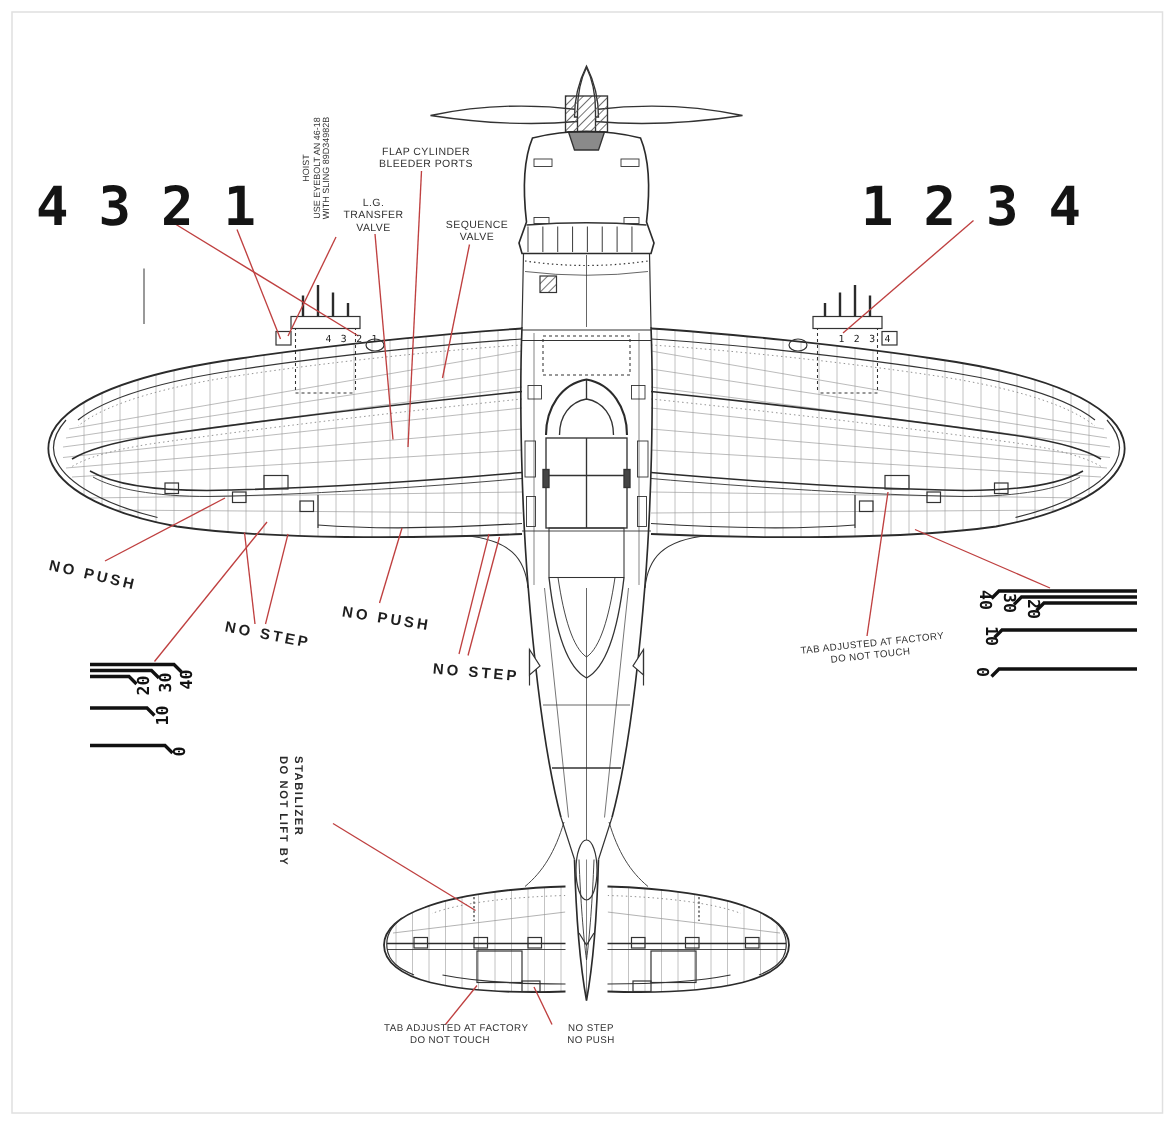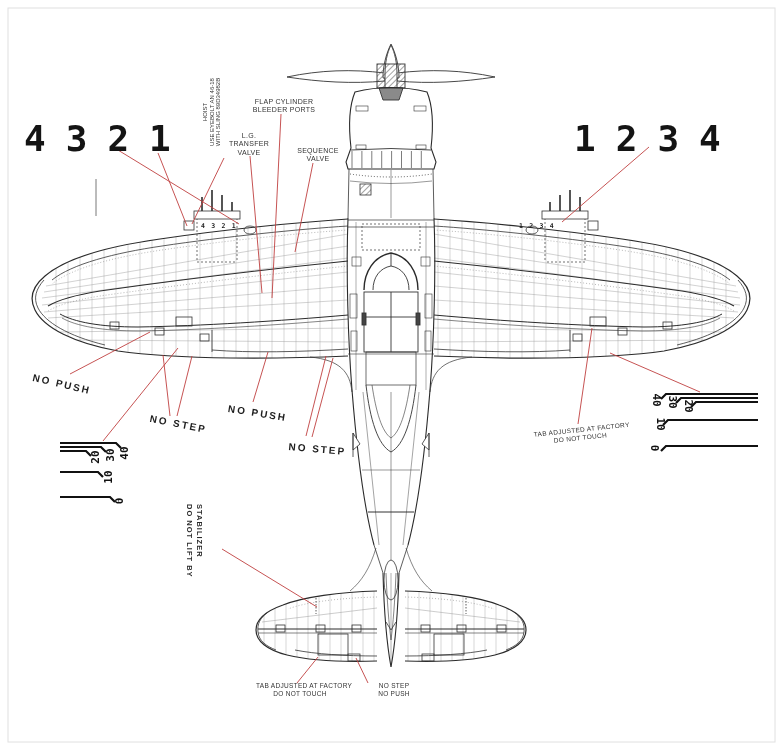--- a/index.html
+++ b/index.html
@@ -3,22 +3,22 @@
 <meta charset="utf-8">
 <style>
   html,body{margin:0;padding:0;background:#fff;}
   #stage{position:relative;width:783px;height:750px;background:#ffffff;overflow:hidden;
          font-family:"Liberation Sans", sans-serif;color:#2b2b2b;}
   #art{position:absolute;left:0;top:0;}
   .lbl{position:absolute;font-size:7px;line-height:1.18;color:#333;letter-spacing:.3px;
        white-space:nowrap;text-align:center;}
   .stencil{position:absolute;display:flex;gap:20px;font-family:"DejaVu Sans Mono",monospace;
        font-weight:bold;font-size:36px;color:#141414;letter-spacing:0;}
-  .wingnum{position:absolute;font-family:"DejaVu Sans Mono",monospace;font-weight:bold;
-       font-size:6.5px;letter-spacing:1.2px;color:#222;}
+  .wingnum{position:absolute;font-family:"DejaVu Sans Mono",monospace;font-weight:normal;
+       font-size:6.5px;letter-spacing:1.2px;color:#222;margin-left:16px;}
   .stepmark{position:absolute;font-weight:bold;font-size:10px;letter-spacing:2px;color:#1e1e1e;
        transform-origin:left top;white-space:nowrap;}
   .rot-ccw{transform:rotate(-90deg);}
   .scalenum{position:absolute;width:14px;height:14px;font-family:"DejaVu Sans Mono",monospace;
        font-weight:bold;font-size:11px;color:#111;display:flex;align-items:center;justify-content:center;}
   .vert2{position:absolute;writing-mode:vertical-lr;font-weight:bold;font-size:7.5px;
        letter-spacing:1px;color:#2a2a2a;line-height:1.3;}
   .tiny{font-size:6.5px;}
   .hoist{display:flex;flex-direction:column;justify-content:center;text-align:center;
        font-size:6px;letter-spacing:0;line-height:1.15;}
@@ -318,21 +318,21 @@
     <div>TRANSFER</div>
     <div>VALVE</div>
   </div>
 
   <div class="lbl" style="left:291px;top:147px;width:54px;">
     <div>SEQUENCE</div>
     <div>VALVE</div>
   </div>
 
   <div class="wingnum" style="left:201px;top:222px;">4 3 2 1</div>
-  <div class="wingnum" style="left:519px;top:222px;">1 2 3 4</div>
+  <div class="wingnum" style="left:543px;top:222px;">1 2 3 4</div>
 
   <div class="stepmark" style="left:34px;top:372px;transform:rotate(13deg);">NO PUSH</div>
   <div class="stepmark" style="left:151px;top:413px;transform:rotate(11deg);">NO STEP</div>
   <div class="stepmark" style="left:229px;top:403px;transform:rotate(9deg);">NO PUSH</div>
   <div class="stepmark" style="left:289px;top:441px;transform:rotate(5deg);">NO STEP</div>
 
   <div class="lbl tiny" style="left:534px;top:426px;width:92px;transform:rotate(-6deg);">
     <div>TAB ADJUSTED AT FACTORY</div>
     <div>DO NOT TOUCH</div>
   </div>

